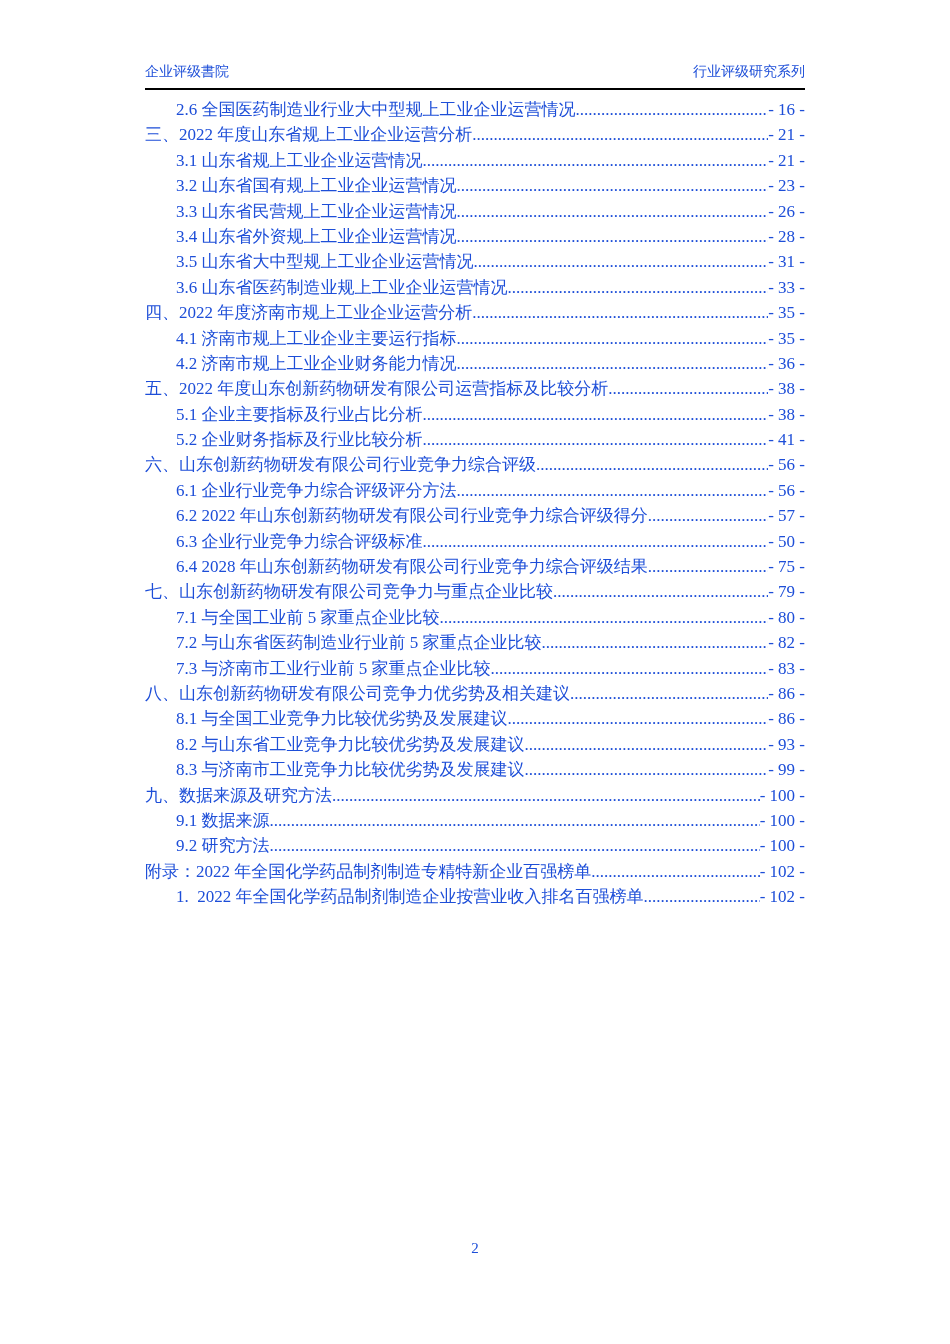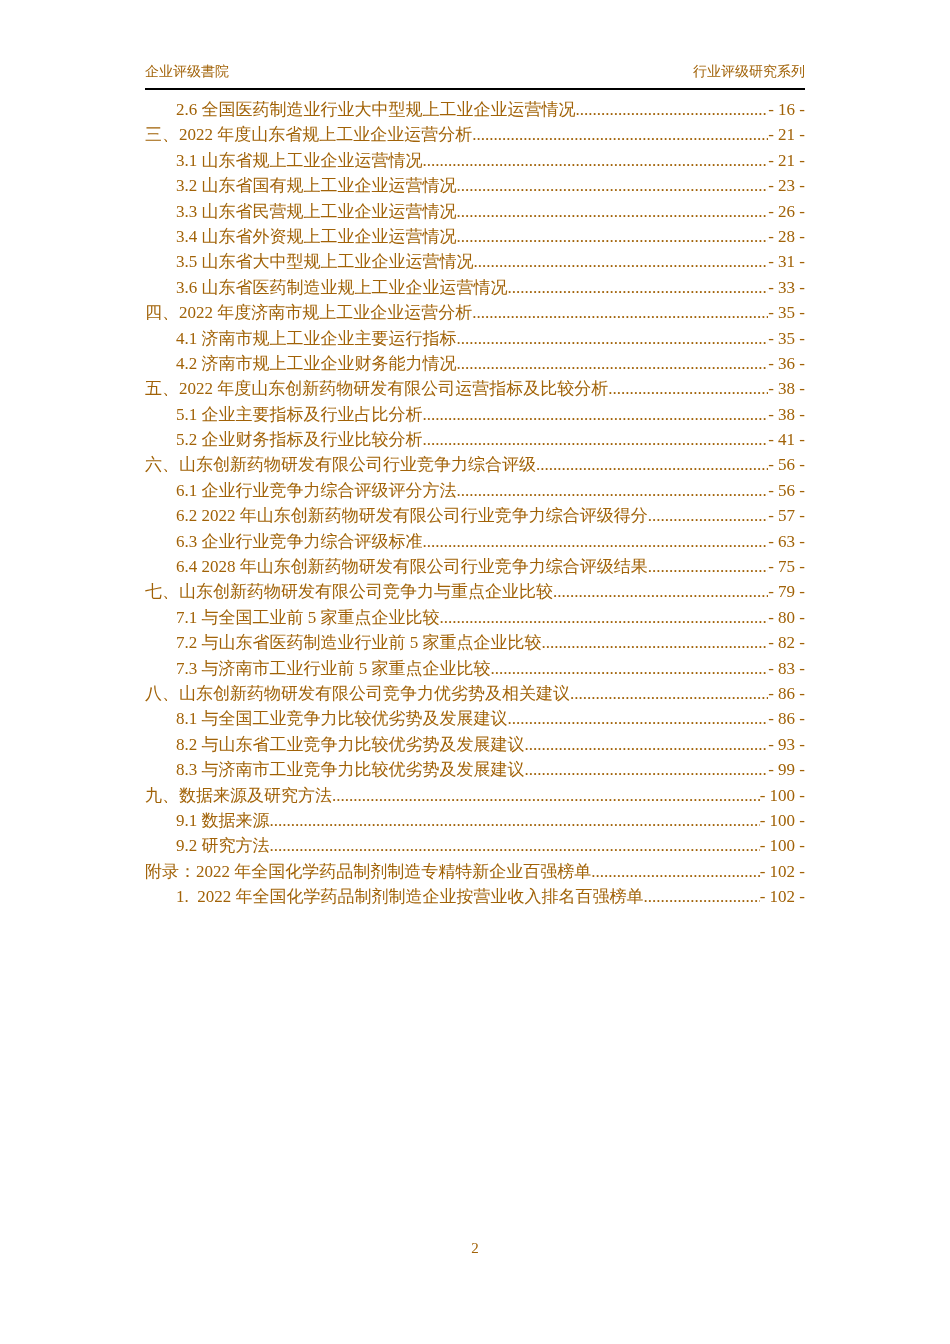--- a/index.html
+++ b/index.html
@@ -2,21 +2,21 @@
 <html><head>
 <meta charset="utf-8">
 <style>
   html, body { margin: 0; padding: 0; background: #e8e8e8; }
   .page {
     position: relative;
     width: 950px;
     height: 1344px;
     margin: 0 auto;
     background: #ffffff;
-    color: #a16207;
+    color: #1d4ed8;
     font-family: "Liberation Serif", "DejaVu Serif", serif;
     overflow: hidden;
     box-sizing: border-box;
     padding: 62px 145px 0 145px;
   }
   .page-header {
     display: flex;
     justify-content: space-between;
     align-items: flex-end;
     font-size: 14px;
@@ -156,21 +156,21 @@
         <span class="entry-page">- 56 -</span>
       </div>
       <div class="toc-entry level-2">
         <span class="entry-label">6.2 2022 年山东创新药物研发有限公司行业竞争力综合评级得分</span>
         <span class="leader"></span>
         <span class="entry-page">- 57 -</span>
       </div>
       <div class="toc-entry level-2">
         <span class="entry-label">6.3 企业行业竞争力综合评级标准</span>
         <span class="leader"></span>
-        <span class="entry-page">- 63 -</span>
+        <span class="entry-page">- 50 -</span>
       </div>
       <div class="toc-entry level-2">
         <span class="entry-label">6.4 2028 年山东创新药物研发有限公司行业竞争力综合评级结果</span>
         <span class="leader"></span>
         <span class="entry-page">- 75 -</span>
       </div>
       <div class="toc-entry level-1">
         <span class="entry-label">七、山东创新药物研发有限公司竞争力与重点企业比较</span>
         <span class="leader"></span>
         <span class="entry-page">- 79 -</span>

